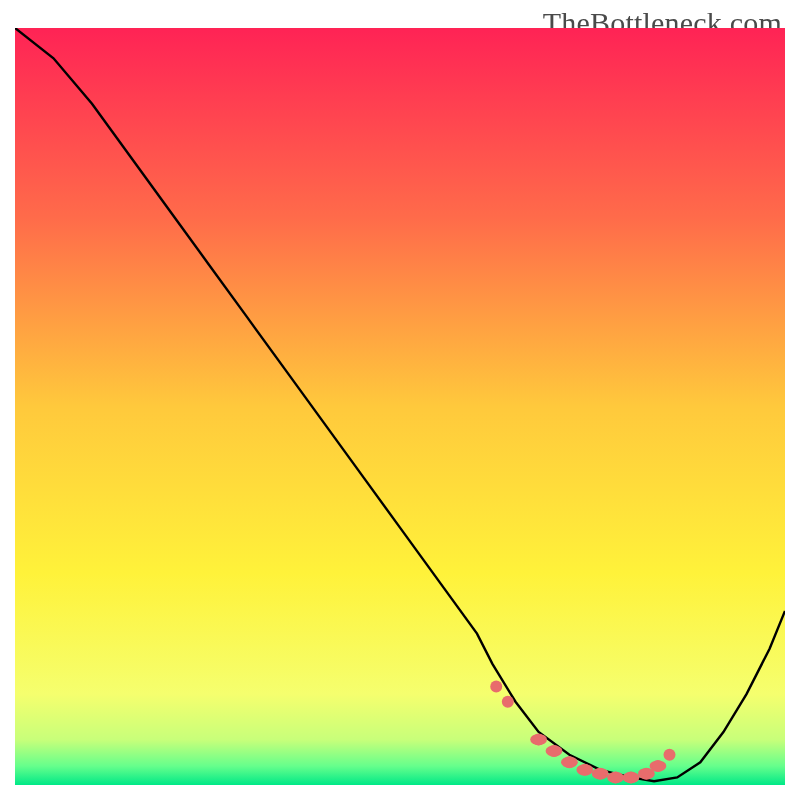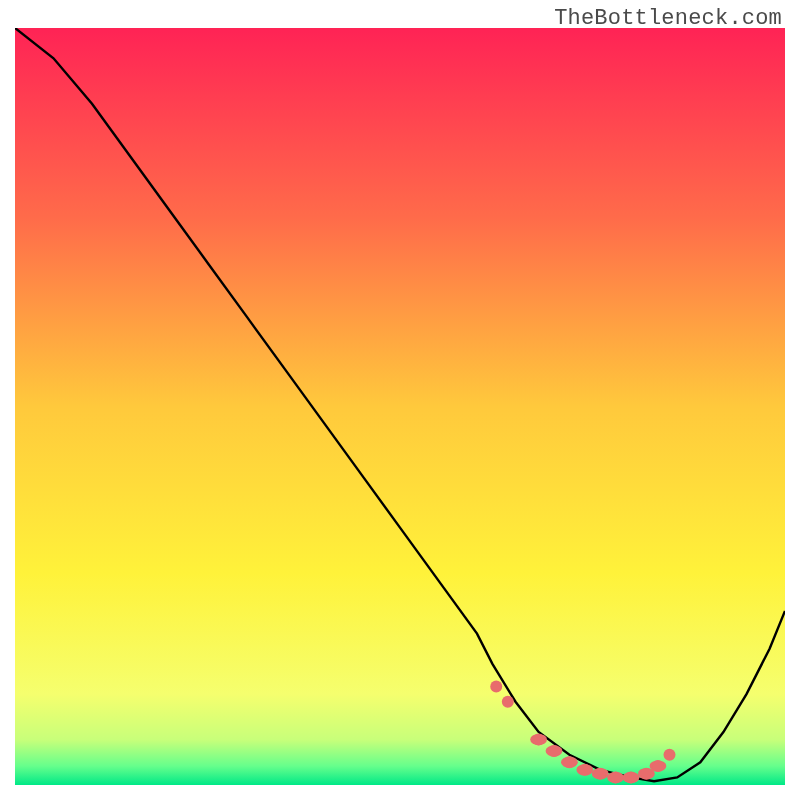--- a/index.html
+++ b/index.html
@@ -15,22 +15,22 @@
     left: 15px;
     top: 28px;
     width: 770px;
     height: 757px;
     overflow: hidden;
   }
   .watermark {
     position: absolute;
     top: 6px;
     right: 18px;
-    font-family: Liberation Mono, monospace;
-    font-size: 22px;
+    font-family: Liberation Serif, serif;
+    font-size: 30px;
     color: #4a4a4a;
     font-weight: 400;
     letter-spacing: 0.2px;
     margin-left: 45px;
   }
 </style>
 </head>
 <body>
 
 <div class="chart-container">

